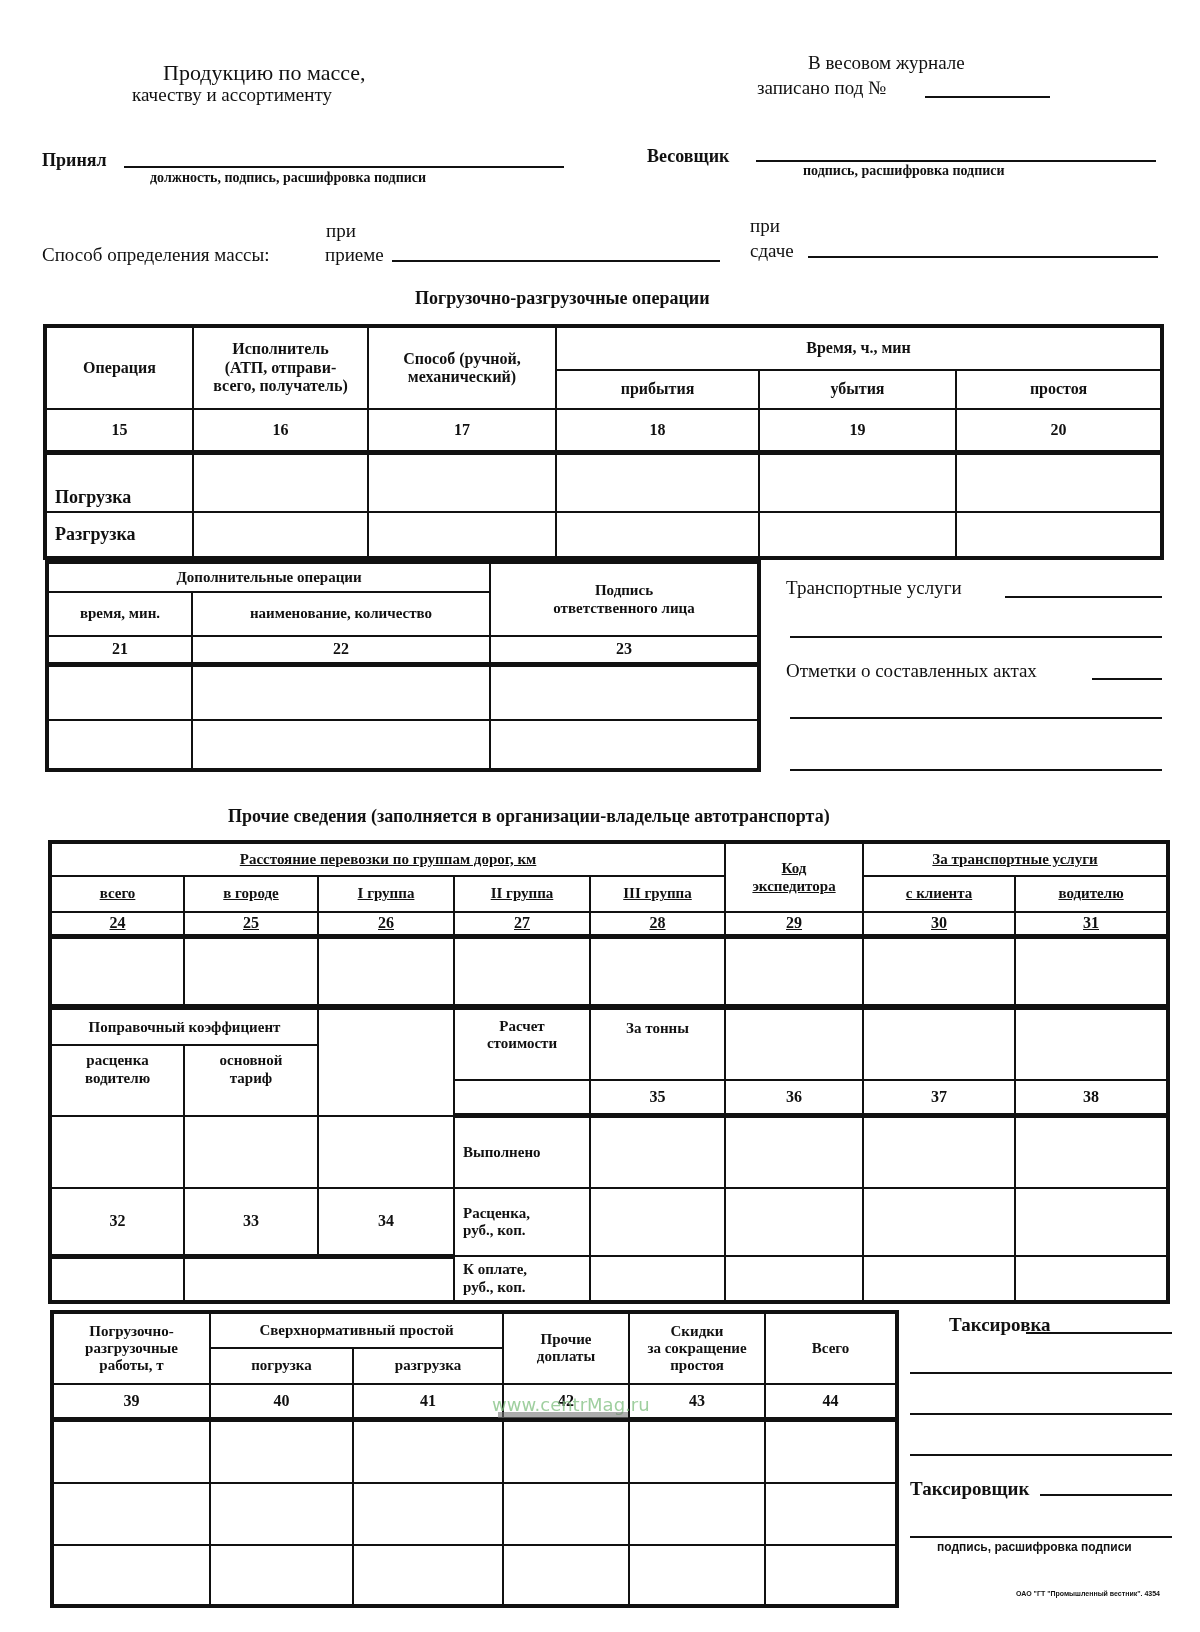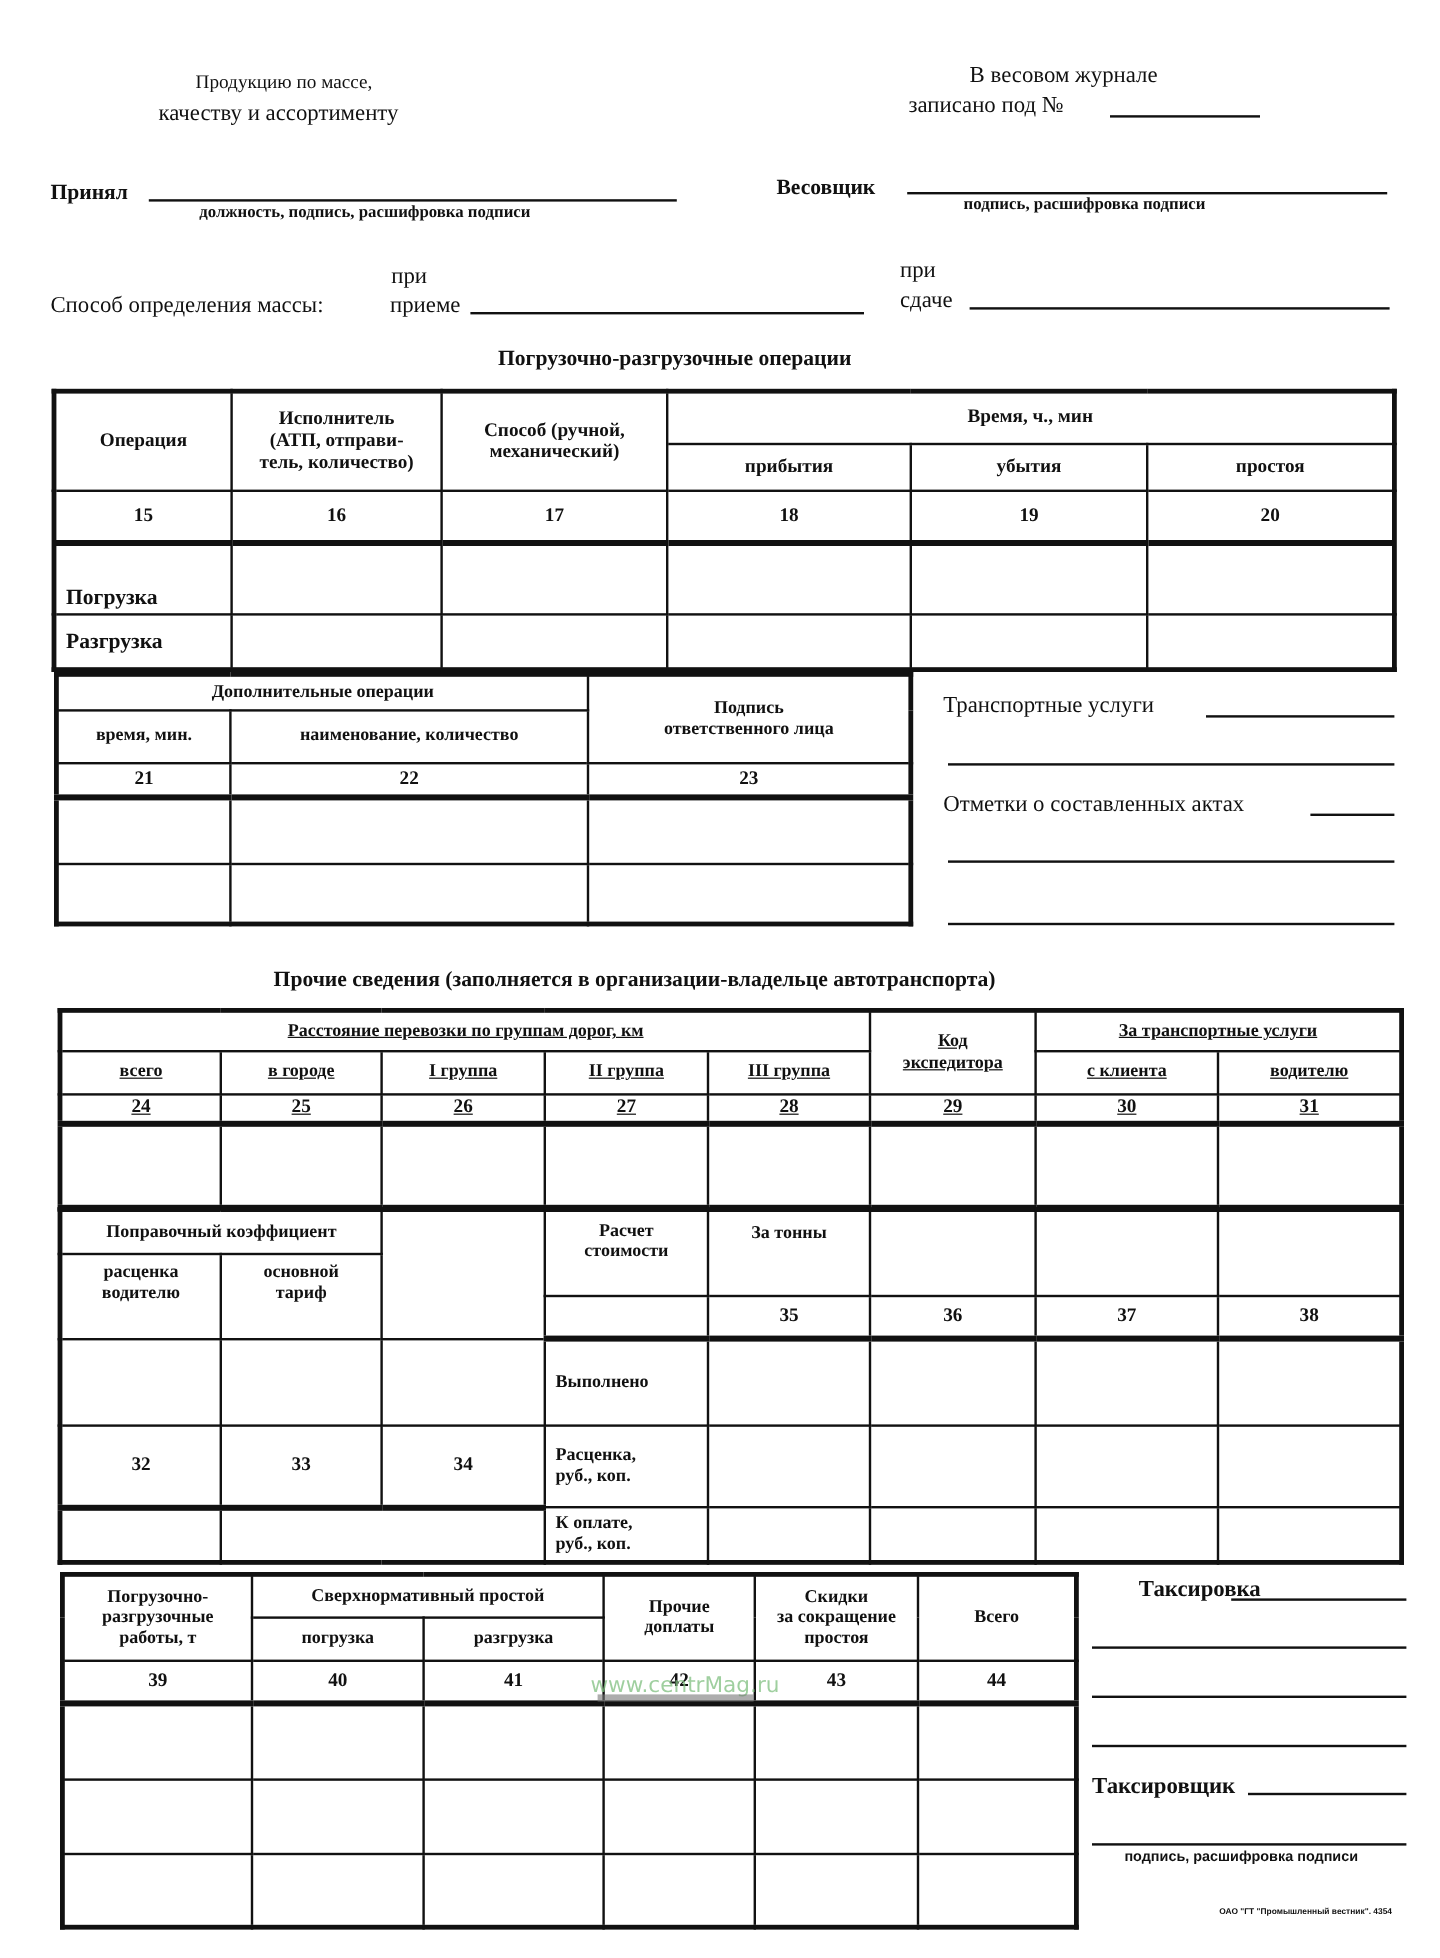--- a/index.html
+++ b/index.html
@@ -24,30 +24,30 @@
   .watermark {
     position: absolute; left: 492px; top: 1394px; width: 180px; height: 18px;
     color: #7fbf7f; font-family: "DejaVu Sans", sans-serif; font-size: 18px;
     opacity: 0.75; pointer-events: none;
   }
   .watermark-bar { position: absolute; left: 498px; top: 1412px; width: 130px; height: 6px; background: #777; opacity: 0.6; }
 </style>
 </head>
 <body>
 
-<div class="t" style="left:163px;top:60px;font-size:16px;">Продукцию по массе,</div>
+<div class="t" style="left:163px;top:60px;font-size:22px;">Продукцию по массе,</div>
 <div class="t" style="left:132px;top:84px;font-size:19px;">качеству и ассортименту</div>
 
 <div class="t" style="left:808px;top:52px;font-size:19px;">В весовом журнале</div>
 <div class="t" style="left:757px;top:77px;font-size:19px;">записано под №</div>
 <div class="line" style="left:925px;top:96px;width:125px;"></div>
 
 <div class="t b" style="left:42px;top:150px;font-size:18px;">Принял</div>
 <div class="line" style="left:124px;top:166px;width:440px;"></div>
-<div class="t b" style="left:166px;top:170px;font-size:14px;">должность, подпись, расшифровка подписи</div>
+<div class="t b" style="left:150px;top:170px;font-size:14px;">должность, подпись, расшифровка подписи</div>
 
 <div class="t b" style="left:647px;top:146px;font-size:18px;">Весовщик</div>
 <div class="line" style="left:756px;top:160px;width:400px;"></div>
 <div class="t b" style="left:803px;top:163px;font-size:14px;">подпись, расшифровка подписи</div>
 
 <div class="t" style="left:326px;top:220px;font-size:19px;">при</div>
 <div class="t" style="left:42px;top:244px;font-size:19px;">Способ определения массы:</div>
 <div class="t" style="left:325px;top:244px;font-size:19px;">приеме</div>
 <div class="line" style="left:392px;top:260px;width:328px;"></div>
 
@@ -65,21 +65,21 @@
       <col style="width:203px">
       <col style="width:197px">
       <col style="width:206px">
     </colgroup>
   <tbody>
       <tr style="height:42px">
     <td rowspan="2">Операция</td>
     <td rowspan="2">
       <div>Исполнитель</div>
       <div>(АТП, отправи-</div>
-      <div>тель, количество)</div>
+      <div>всего, получатель)</div>
     </td>
     <td rowspan="2">
       <div>Способ (ручной,</div>
       <div>механический)</div>
     </td>
     <td colspan="3">Время, ч., мин</td>
   </tr>
   <tr style="height:38px">
     <td>прибытия</td>
     <td>убытия</td>

